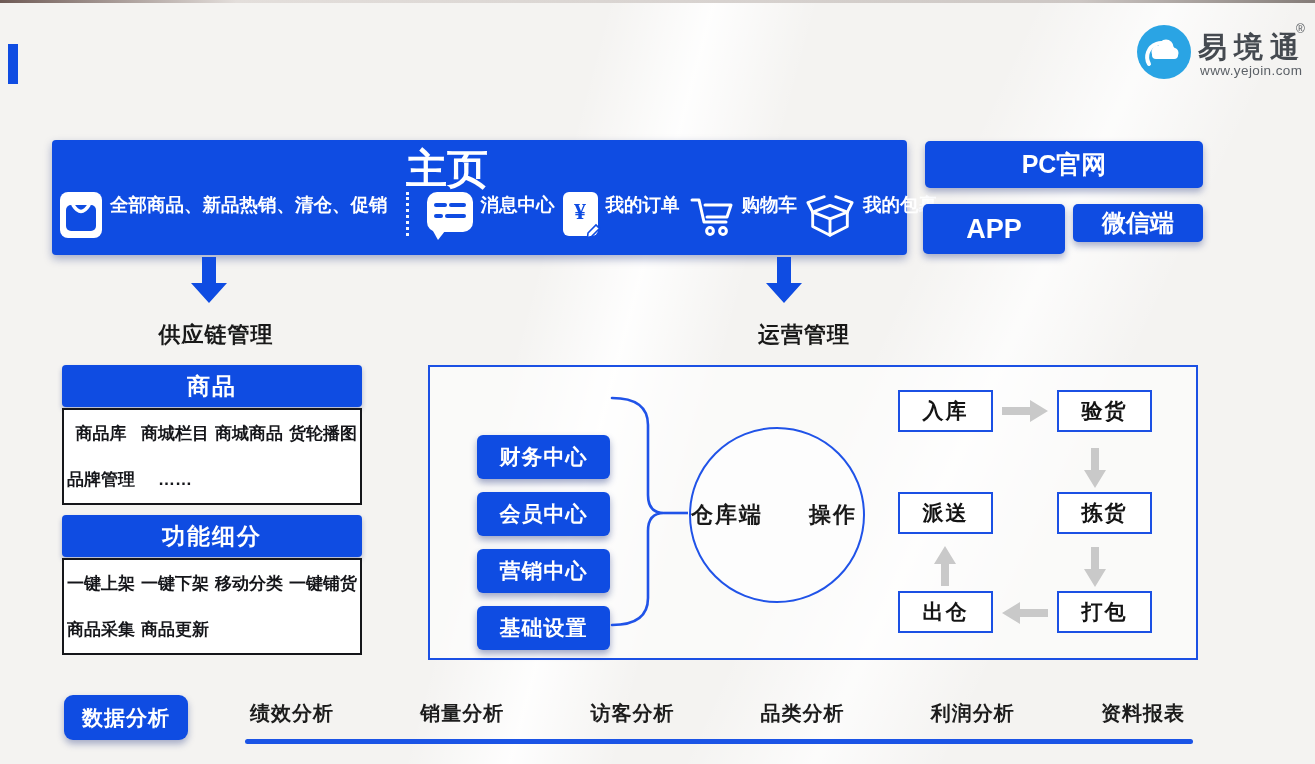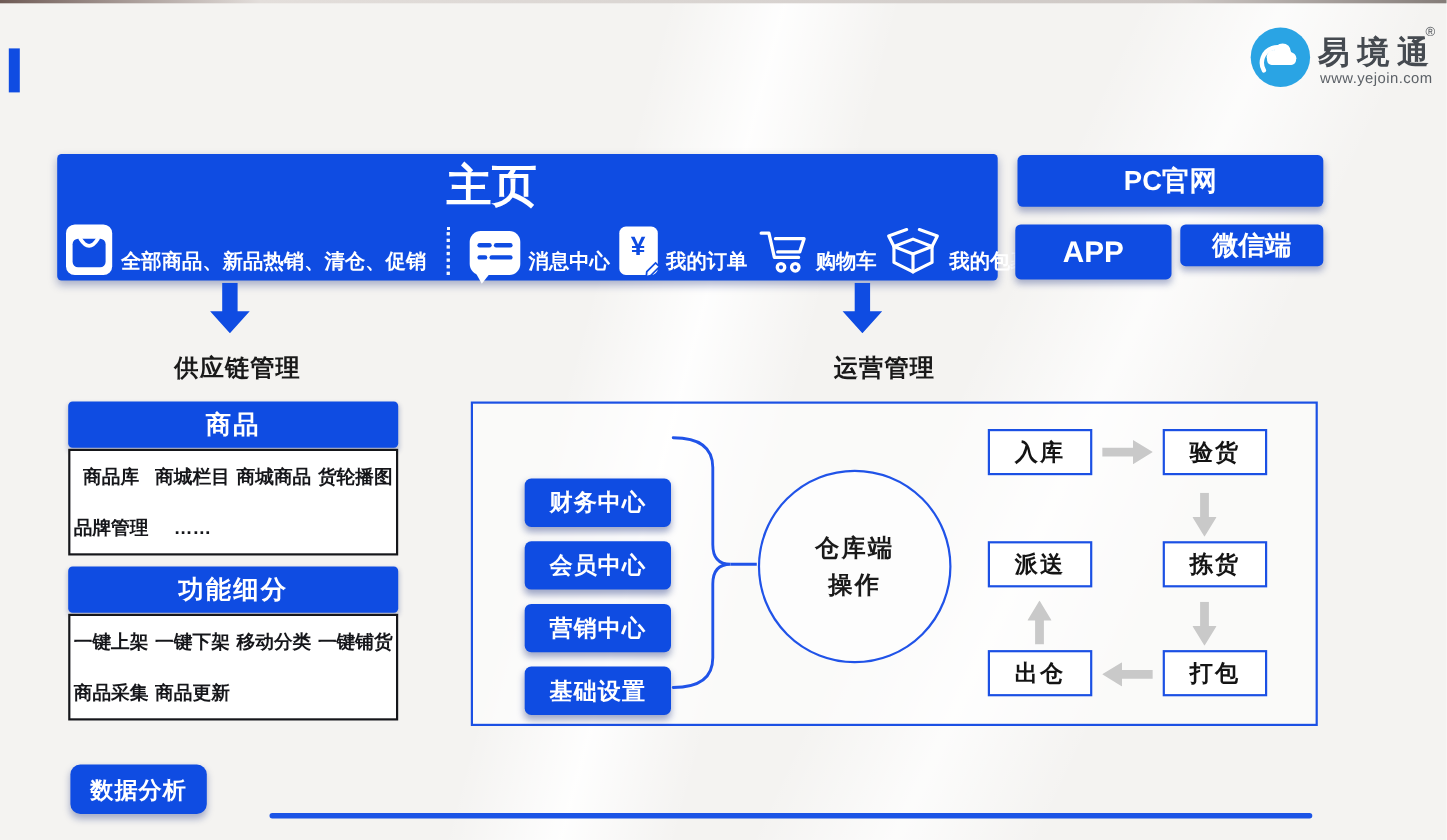--- a/index.html
+++ b/index.html
@@ -24,21 +24,21 @@
   .logo-name{ position:absolute; left:62px; top:6px; font-size:29px; font-weight:700; color:#454a50; letter-spacing:7px; white-space:nowrap; }
   .logo-reg{ position:absolute; left:160px; top:0px; font-size:12px; color:#55595e; }
   .logo-url{ position:absolute; left:64px; top:41px; font-size:13.5px; color:#5c6167; letter-spacing:.4px; white-space:nowrap; }
 
   
   .home-box{ position:absolute; left:52px; top:140px; width:855px; height:115px;
     background:#0f4ce2; border-radius:4px; box-shadow:0 4px 8px rgba(20,40,120,.35); }
   .home-title{ position:absolute; left:320px; top:2px; width:150px; text-align:center;
     font-size:41px; font-weight:900; color:#fff; }
   .home-nav{ position:absolute; left:8px; right:6px; top:52px; height:58px;
-    display:flex; align-items:flex-end; gap:8px; color:#fff; }
+    display:flex; align-items:flex-start; gap:8px; color:#fff;font-family:Liberation Serif, serif; }
   .nav-label{ font-size:18.5px; font-weight:700; color:#fff; white-space:nowrap; }
   .icon-tile{ background:#fff; border-radius:8px; display:flex; align-items:center; justify-content:center; flex:none; position:relative; }
   .tile-bag{ width:42px; height:46px; }
   .tile-msg{ width:46px; height:40px; border-radius:10px; }
   .tile-msg:after{ content:""; position:absolute; left:6px; bottom:-8px; width:0; height:0;
     border-left:5px solid transparent; border-right:7px solid transparent; border-top:9px solid #fff; }
   .tile-order{ width:35px; height:44px; border-radius:6px; }
   .yen{ font-size:24px; font-weight:900; color:#0f4ce2; line-height:1; margin-top:-6px; }
   .pencil{ position:absolute; right:-5px; bottom:-2px; }
   .nav-divider{ width:0; height:44px; border-left:3px dotted rgba(255,255,255,.95); margin:0 10px; flex:none; }
@@ -70,22 +70,22 @@
   .panel-cell{ text-align:center; font-size:17px; font-weight:800; color:#15161a; white-space:nowrap; }
 
   
   .ops-box{ position:absolute; left:428px; top:365px; width:770px; height:295px;
     border:2.5px solid #1b50e4; background:rgba(255,255,255,.55); }
   .center-btn{ position:absolute; left:477px; width:133px; height:44px; background:#0f4ce2; border-radius:6px;
     color:#fff; font-size:21px; font-weight:800; display:flex; align-items:center; justify-content:center;
     box-shadow:0 4px 7px rgba(20,40,120,.4); letter-spacing:1px; }
   .brace-svg{ position:absolute; left:598px; top:378px; }
   .warehouse-circle{ position:absolute; left:689px; top:427px; width:176px; height:176px; border-radius:50%;
-    border:2.5px solid #2053e8; background:#fdfdfd; display:flex; flex-direction:column; align-items:center; justify-content:center;
-    font-size:22px; font-weight:800; color:#1a1a1a; line-height:1.55; letter-spacing:2px; }
+    border:2.5px solid #2053e8; background:#fdfdfd; display:flex; flex-direction:row; align-items:center; justify-content:flex-start;
+    font-size:22px; font-weight:800; color:#1a1a1a; line-height:1.55; letter-spacing:2px;gap:46px; }
   .flow-box{ position:absolute; width:95px; height:42px; background:#fff; border:2.5px solid #1b50e4;
     display:flex; align-items:center; justify-content:center; font-size:21px; font-weight:800; color:#141414; letter-spacing:2px; }
   .gray-arrow{ position:absolute; }
 
   
   .analytics-btn{ left:64px; top:695px; width:124px; height:45px; border-radius:9px; font-size:21px; letter-spacing:1px; }
   .analytics-items{ position:absolute; left:250px; top:700px; width:935px; display:flex; justify-content:space-between; }
   .analytics-item{ font-size:20px; font-weight:800; color:#1c1c1c; letter-spacing:1px; }
   .analytics-underline{ position:absolute; left:245px; top:739px; width:948px; height:4.5px; background:#1b54e6; border-radius:3px; }
 </style>
@@ -242,14 +242,22 @@
     <path d="M7 0 h8 v22 h7 L11 40 L0 22 h7 Z" fill="#c9c9c9"></path>
   </svg>
   <svg class="gray-arrow" style="left:1002px; top:602px" width="46" height="22" viewBox="0 0 46 22">
     <path d="M46 7 h-28 v-7 L0 11 L18 22 v-7 h28 Z" fill="#c9c9c9"></path>
   </svg>
   <svg class="gray-arrow" style="left:934px; top:546px" width="22" height="40" viewBox="0 0 22 40">
     <path d="M7 40 h8 v-22 h7 L11 0 L0 18 h7 Z" fill="#c9c9c9"></path>
   </svg>
 
   <div class="blue-btn analytics-btn">数据分析</div>
+  <div class="analytics-items">
+    <div class="analytics-item">绩效分析</div>
+    <div class="analytics-item">销量分析</div>
+    <div class="analytics-item">访客分析</div>
+    <div class="analytics-item">品类分析</div>
+    <div class="analytics-item">利润分析</div>
+    <div class="analytics-item">资料报表</div>
+  </div>
   <div class="analytics-underline"></div>
 </div>
 
 </body></html>

